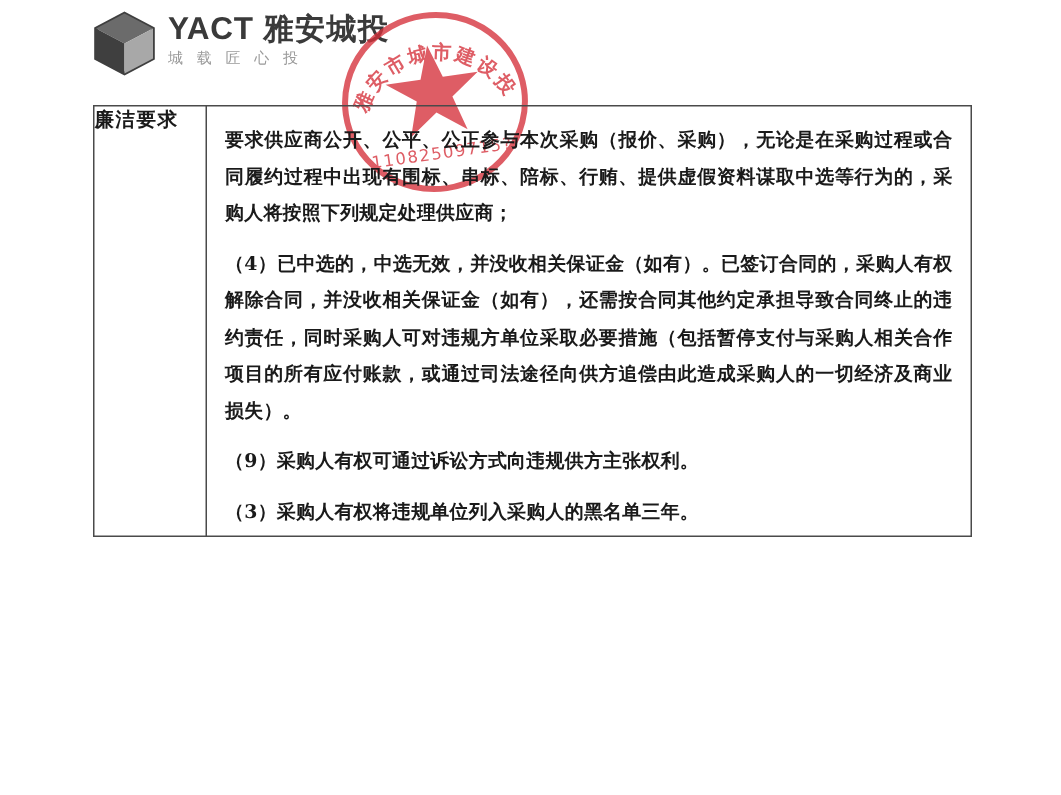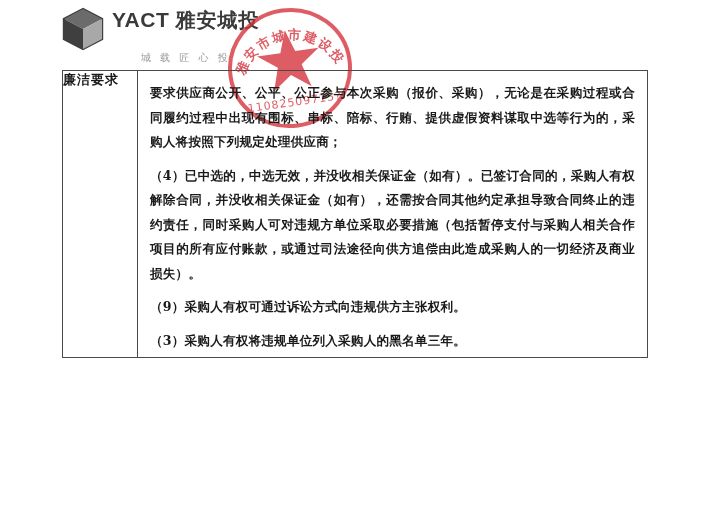--- a/index.html
+++ b/index.html
@@ -41,42 +41,41 @@
     height: 46px;
     position: relative;
     margin-right: 6px;
   }
   .logo-cube svg { display: block; }
   .logo-text {
     display: flex;
     flex-direction: column;
     justify-content: flex-start;
     padding-top: 2px;
-    text-align: center;
   }
   .logo-main {
     font-family: "Liberation Sans", "DejaVu Sans", sans-serif;
     font-size: 21px;
     font-weight: bold;
     letter-spacing: 0.5px;
     color: #3a3a3a;
     line-height: 1.1;
     white-space: nowrap;
   }
   .logo-main .cn {
     font-family: "DejaVu Sans", sans-serif;
     font-size: 20px;
     letter-spacing: 1px;
   }
   .logo-sub {
     font-family: "DejaVu Sans", sans-serif;
     font-size: 10px;
     color: #9a9a9a;
     letter-spacing: 3px;
-    margin-top: 20px;
+    margin-top: 1px;
     white-space: nowrap;
   }
 
   
   .seal {
     position: absolute;
     left: 224px;
     top: 2px;
     width: 132px;
     height: 132px;

